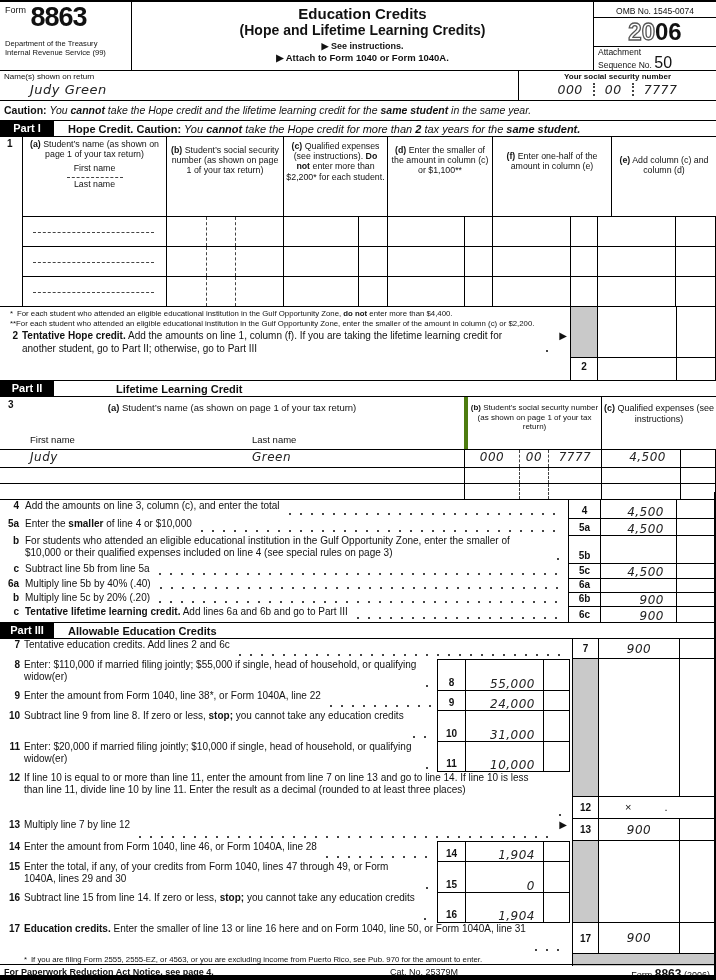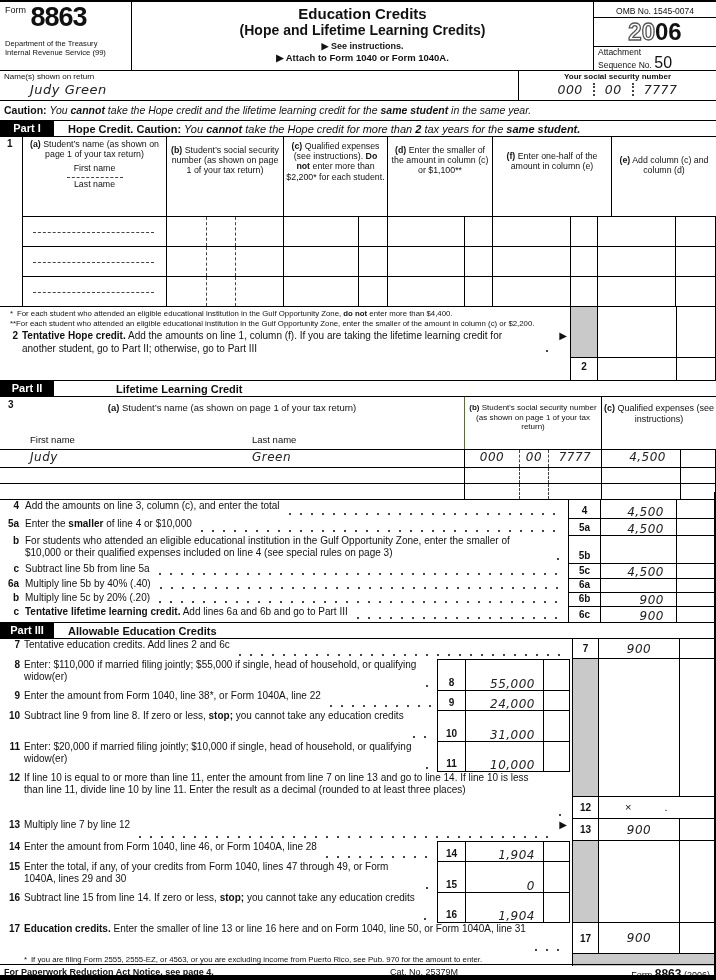--- a/index.html
+++ b/index.html
@@ -79,21 +79,21 @@
   .line2 .txt .segs { flex: 0 1 auto; min-width: 0; }
   .gray { background: #c9c9c9; }
   .p1ov { position: absolute; right: 0; top: 0; width: 146px; height: 74px; border-left: 1px solid #000; border-right: 1px solid #000; }
   .p1ov .cell { position: absolute; }
 
   
   .p2head { height: 52px; display: flex; }
   .p2a { width: 464px; position: relative; display: flex; flex-direction: column; }
   .p2a .title { flex: 1; text-align: center; font-size: 9.5px; padding-top: 5px; }
   .p2a .fl { height: 15px; position: relative; font-size: 9.5px; }
-  .p2b { width: 137px; border-left: 1px solid #4d7c0f; font-size: 8px; line-height: 9.6px; text-align: center; padding-top: 6px; }
+  .p2b { width: 137px; border-left: 4px solid #4d7c0f; font-size: 8px; line-height: 9.6px; text-align: center; padding-top: 6px; }
   .p2c { width: 115px; border-left: 1px solid #000; font-size: 9px; line-height: 11px; text-align: center; padding-top: 6px; }
   .p2row { display: flex; border-top: 1px solid #000; font-size: 12px; }
   .p2-first { width: 244px; padding-left: 30px; }
   .p2-last { width: 220px; padding-left: 8px; }
   .p2-s1 { width: 55px; border-left: 1px solid #000; text-align: center; }
   .p2-s2 { width: 29px; border-left: 1.5px dashed #444; text-align: center; }
   .p2-s3 { width: 53px; border-left: 1.5px dashed #444; text-align: center; }
   .p2-exp { width: 79px; border-left: 1px solid #000; text-align: right; padding-right: 14px; }
   .p2-cents { width: 36px; border-left: 1px solid #000; border-right: 1px solid #000; }
 

